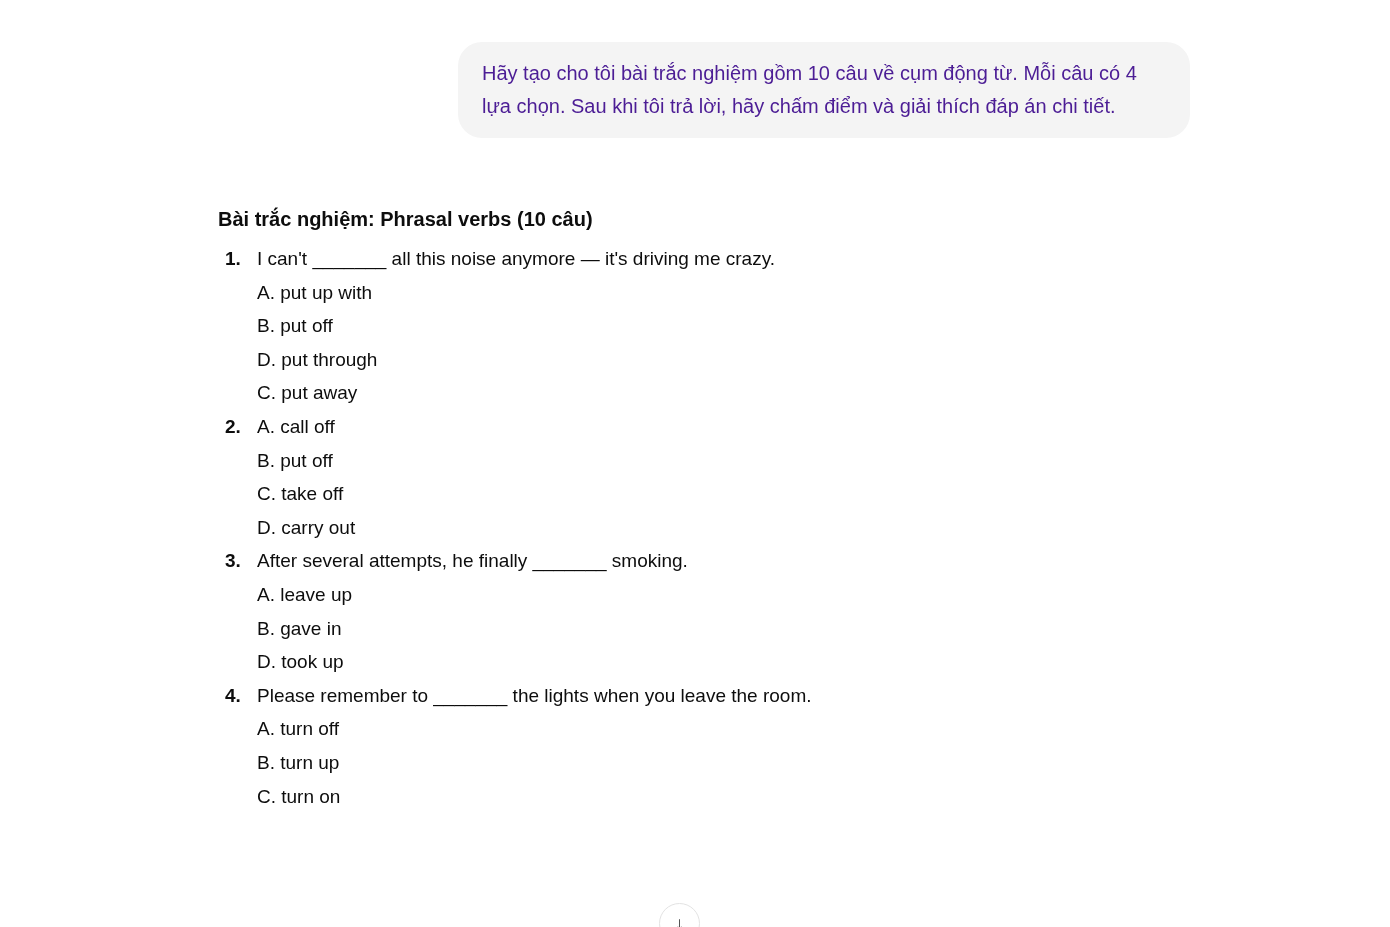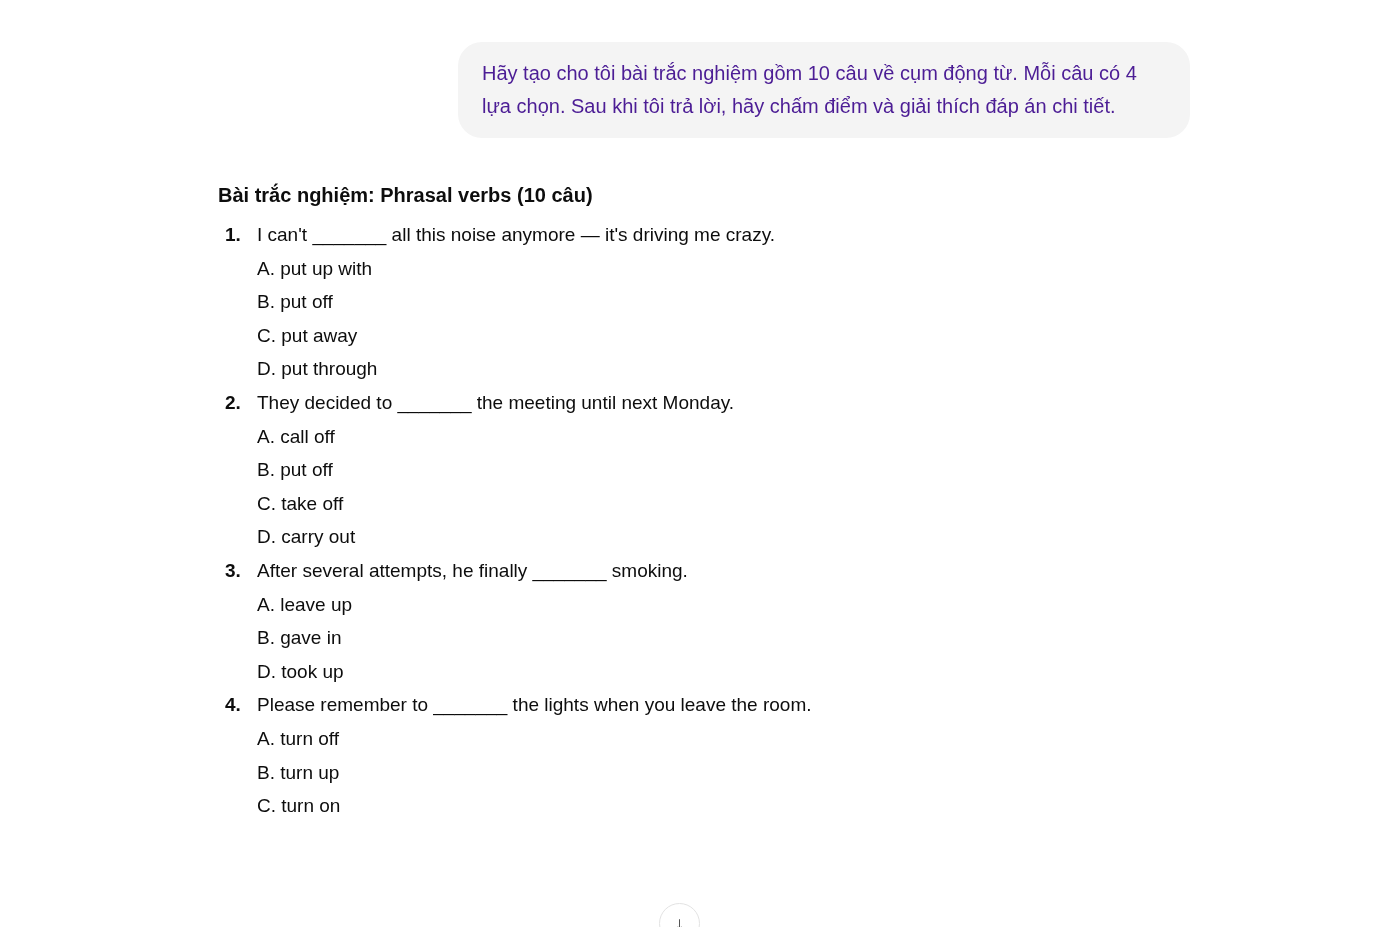--- a/index.html
+++ b/index.html
@@ -25,21 +25,21 @@
   .user-bubble {
     max-width: 732px;
     background: #f4f4f4;
     border-radius: 24px;
     padding: 15px 24px;
     font-size: 20px;
     line-height: 33px;
     color: #4c1d95;
   }
   .assistant-turn {
-    margin-top: 44px;
+    margin-top: 68px;
   }
   .quiz-title {
     font-size: 20px;
     font-weight: 700;
     line-height: 26px;
     margin-bottom: 10px;
   }
   .question-list {
     font-size: 19px;
     line-height: 33.6px;
@@ -78,26 +78,25 @@
   </div>
 
   <div class="assistant-turn">
     <div class="quiz-title">Bài trắc nghiệm: Phrasal verbs (10 câu)</div>
     <div class="question-list">
         <div class="question">
           <span class="q-num">1.</span>
           <div>I can't _______ all this noise anymore — it's driving me crazy.</div>
           <div>A. put up with</div>
           <div>B. put off</div>
+          <div>D. put through</div>
           <div>C. put away</div>
-          <div>D. put through</div>
         </div>
         <div class="question">
           <span class="q-num">2.</span>
-          <div>They decided to _______ the meeting until next Monday.</div>
           <div>A. call off</div>
           <div>B. put off</div>
           <div>C. take off</div>
           <div>D. carry out</div>
         </div>
         <div class="question">
           <span class="q-num">3.</span>
           <div>After several attempts, he finally _______ smoking.</div>
           <div>A. leave up</div>
           <div>B. gave in</div>

